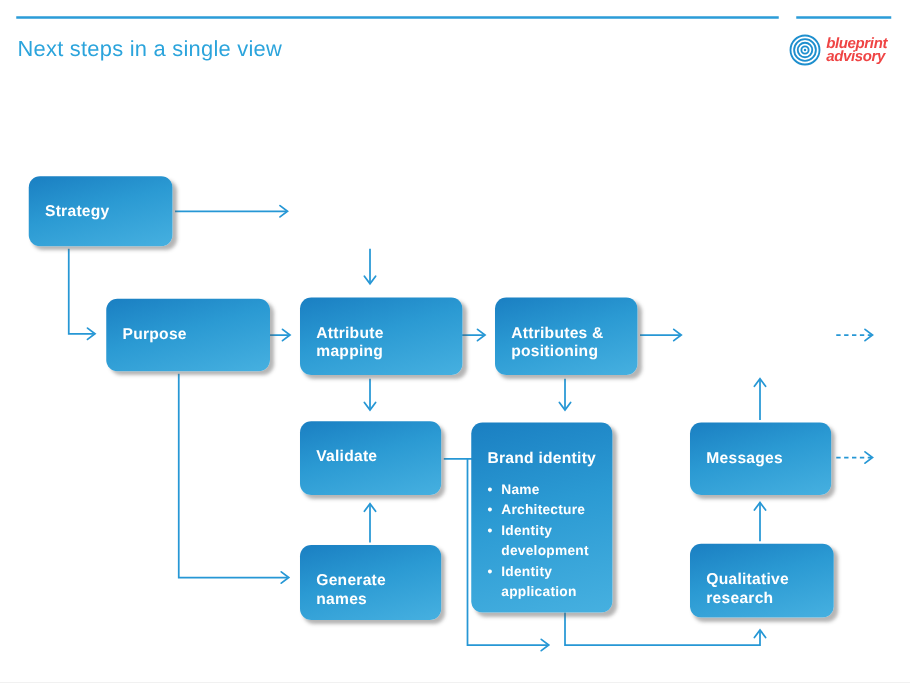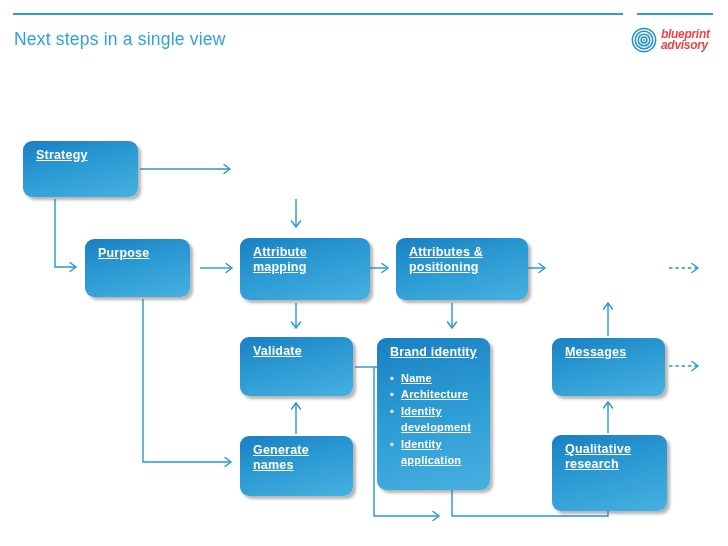--- a/index.html
+++ b/index.html
@@ -22,21 +22,21 @@
   
   .connectors{position:absolute;left:0;top:0;width:728px;height:546px;}
   .connectors path{fill:none;stroke:#2697d5;stroke-width:1.4;}
   .connectors path.dashed{stroke-dasharray:3.5 2.8;}
   
   .node{
     position:absolute;box-sizing:border-box;border-radius:9px;
     background:linear-gradient(165deg,#1a7fc2 0%,#2b9ad3 45%,#46b0e0 100%);
     box-shadow:3px 3px 3px rgba(90,90,90,0.45);
     color:#ffffff;font-weight:bold;font-size:12.5px;line-height:1.18;
-    padding:7px 8px 8px 13px;letter-spacing:0.2px;text-decoration:underline;
+    padding:21px 8px 8px 13px;letter-spacing:0.2px;
   }
   .node .node-label{display:block;}
   .bullets{margin:10px 0 0 0;padding:0;list-style:none;font-size:11px;line-height:1.5;}
   .bullets li{position:relative;padding-left:11px;}
   .bullets li::before{content:"\2022";position:absolute;left:0;top:0;}
 </style>
 </head>
 <body>
 
 <div class="slide">
@@ -85,29 +85,29 @@
     <path d="M608,336 V304" marker-end="url(#arrow)"></path>
     <path d="M608,433 V403" marker-end="url(#arrow)"></path>
     <path class="dashed" d="M669,366 H697" marker-end="url(#arrow)"></path>
   </svg>
 
   <div class="node" style="left:23px;top:141px;width:115px;height:56px;">
     <span class="node-label">Strategy</span>
   </div>
 
 
-  <div class="node" style="left:85px;top:239px;width:105px;height:58px;">
+  <div class="node" style="left:85px;top:239px;width:131px;height:58px;">
     <span class="node-label">Purpose</span>
   </div>
 
   <div class="node" style="left:240px;top:238px;width:130px;height:62px;">
     <span class="node-label">Attribute mapping</span>
   </div>
 
-  <div class="node" style="left:396px;top:238px;width:132px;height:62px;">
+  <div class="node" style="left:396px;top:238px;width:114px;height:62px;">
     <span class="node-label">Attributes &amp; positioning</span>
   </div>
 
 
   <div class="node" style="left:240px;top:337px;width:113px;height:59px;">
     <span class="node-label">Validate</span>
   </div>
 
   <div class="node" style="left:377px;top:338px;width:113px;height:152px;">
     <span class="node-label">Brand identity</span>
@@ -120,17 +120,17 @@
   </div>
 
   <div class="node" style="left:240px;top:436px;width:113px;height:60px;">
     <span class="node-label">Generate names</span>
   </div>
 
   <div class="node" style="left:552px;top:338px;width:113px;height:58px;">
     <span class="node-label">Messages</span>
   </div>
 
-  <div class="node" style="left:552px;top:435px;width:115px;height:76px;">
+  <div class="node" style="left:552px;top:435px;width:115px;height:59px;">
     <span class="node-label">Qualitative research</span>
   </div>
 
 </div>
 
 </body></html>

